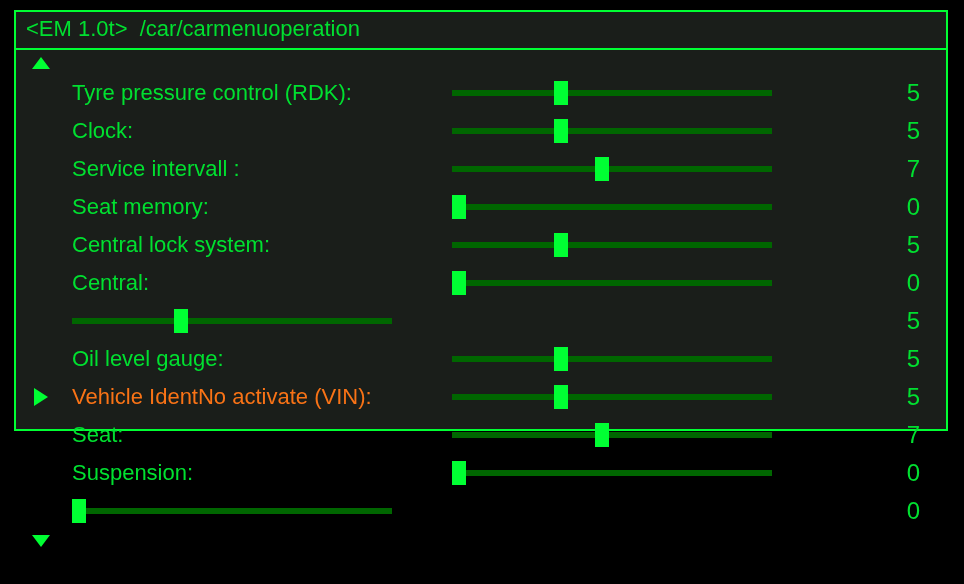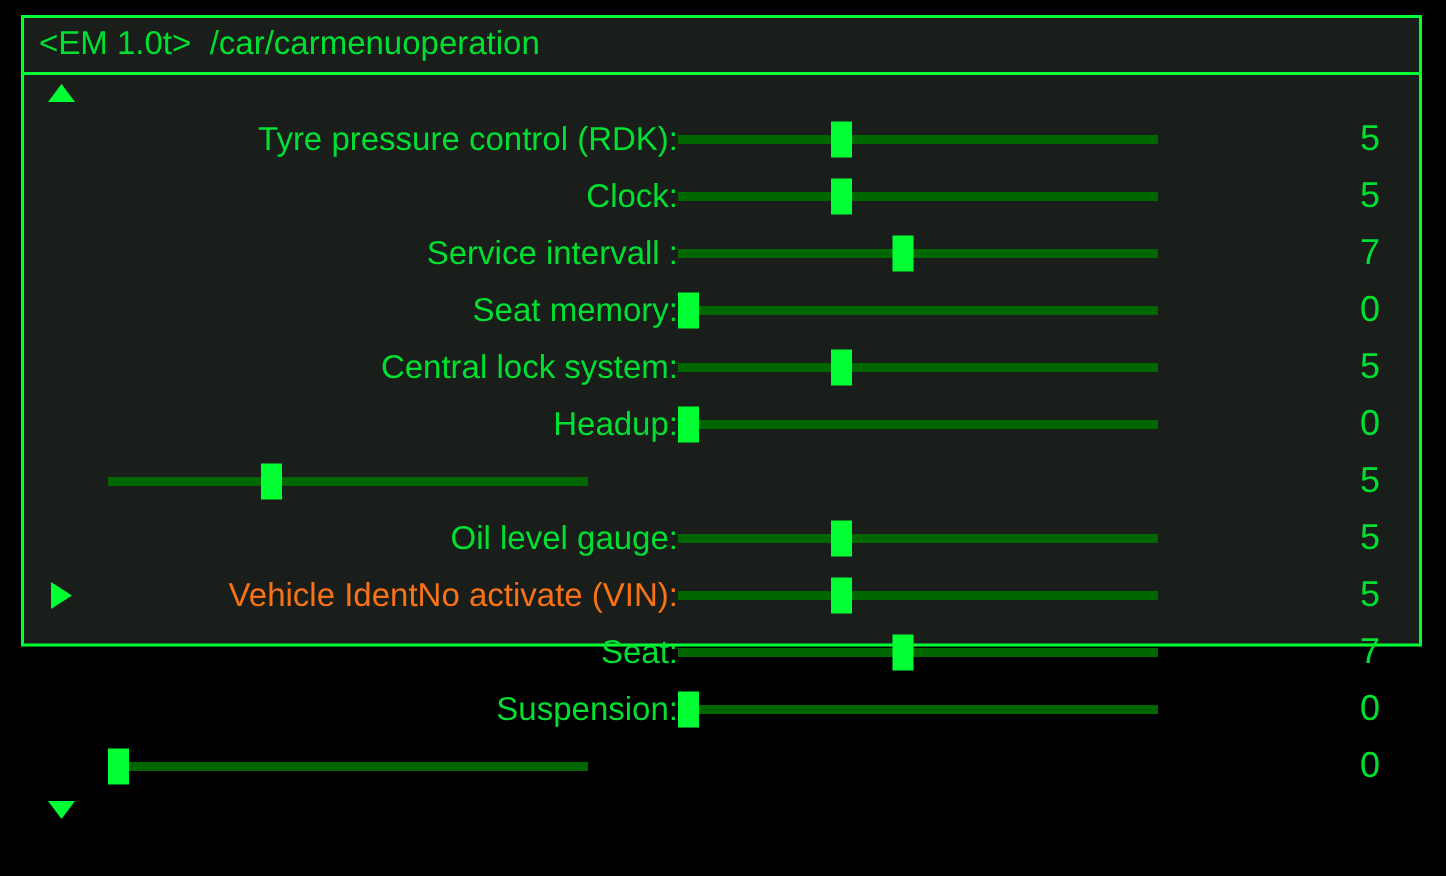--- a/index.html
+++ b/index.html
@@ -73,21 +73,20 @@
   .cursor-arrow {
     width: 0; height: 0;
     border-top: 9px solid transparent;
     border-bottom: 9px solid transparent;
     border-left: 14px solid #00ff33;
     margin-left: 2px;
   }
   .label {
     flex: 0 0 380px;
     white-space: nowrap;
-    text-align: right;
   }
   .slider {
     flex: 0 0 320px;
     height: 24px;
     position: relative;
     display: flex;
     align-items: center;
   }
   .track {
     position: absolute;
@@ -172,21 +171,21 @@
         <div class="label">Central lock system:</div>
         <div class="slider">
           <div class="track"></div>
           <div class="thumb" style="left: 102px;"></div>
         </div>
         <div class="gap"></div>
         <div class="value">5</div>
       </div>
       <div class="row">
         <div class="cursor-col"></div>
-        <div class="label">Headup:</div>
+        <div class="label">Central:</div>
         <div class="slider">
           <div class="track"></div>
           <div class="thumb" style="left: 0px;"></div>
         </div>
         <div class="gap"></div>
         <div class="value">0</div>
       </div>
       <div class="row">
         <div class="cursor-col"></div>
         <div class="slider">

